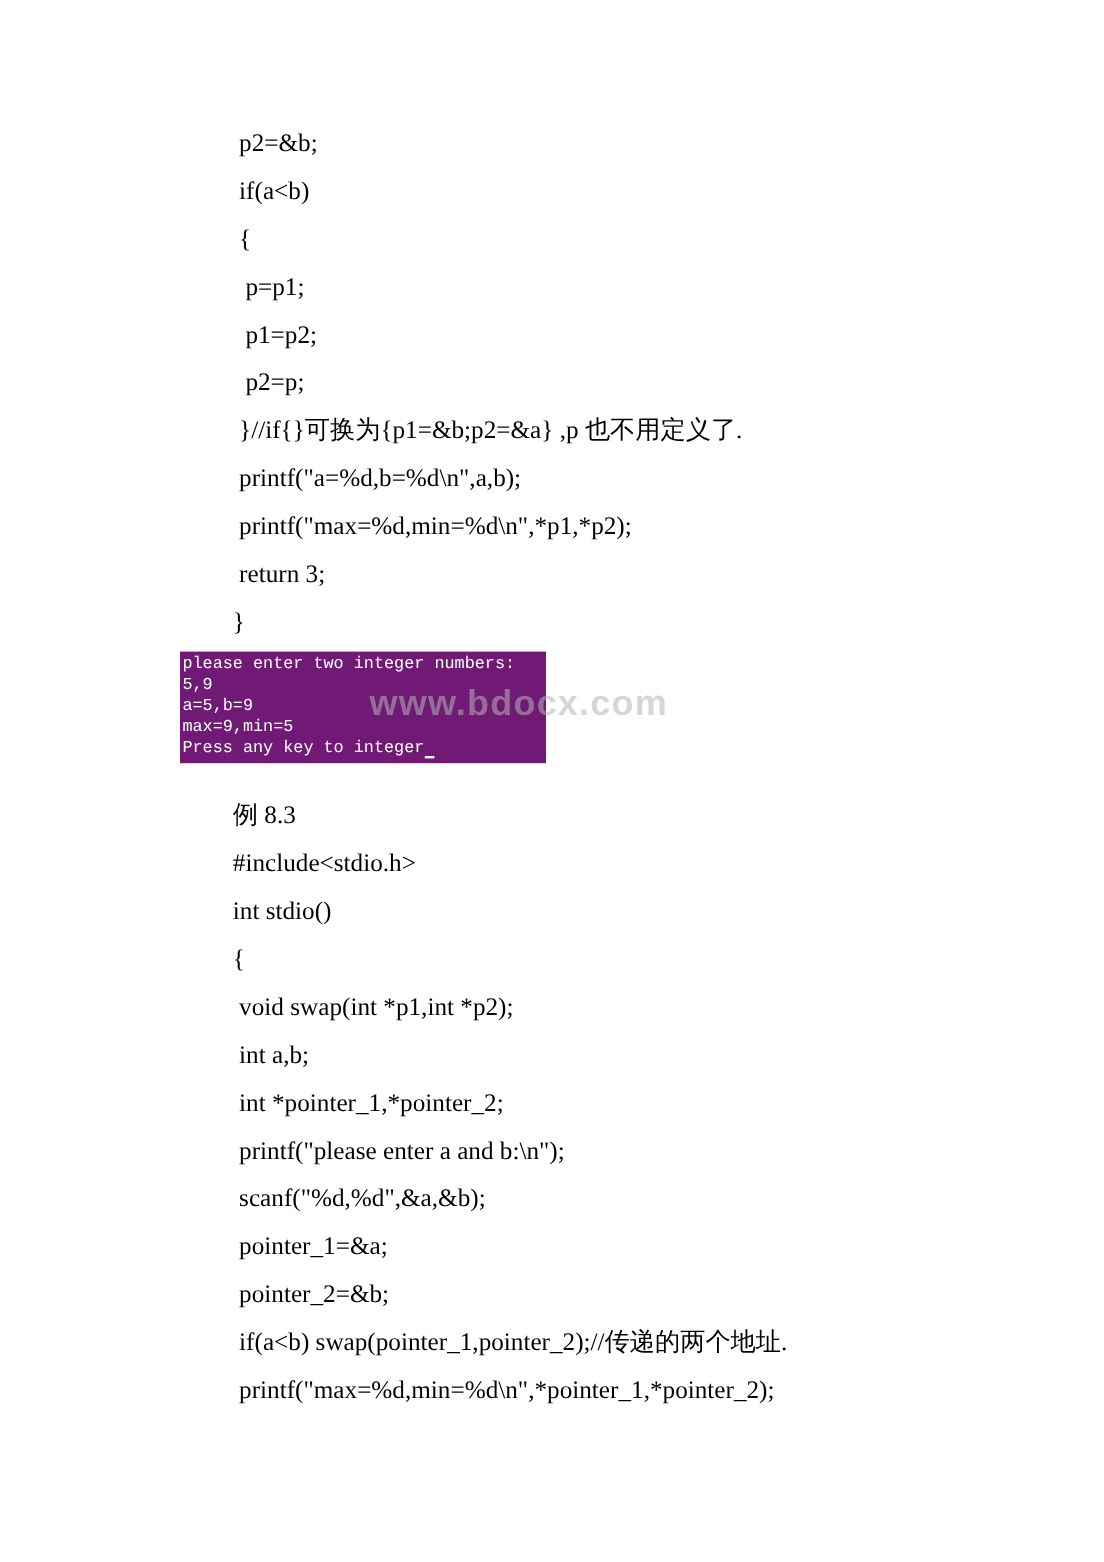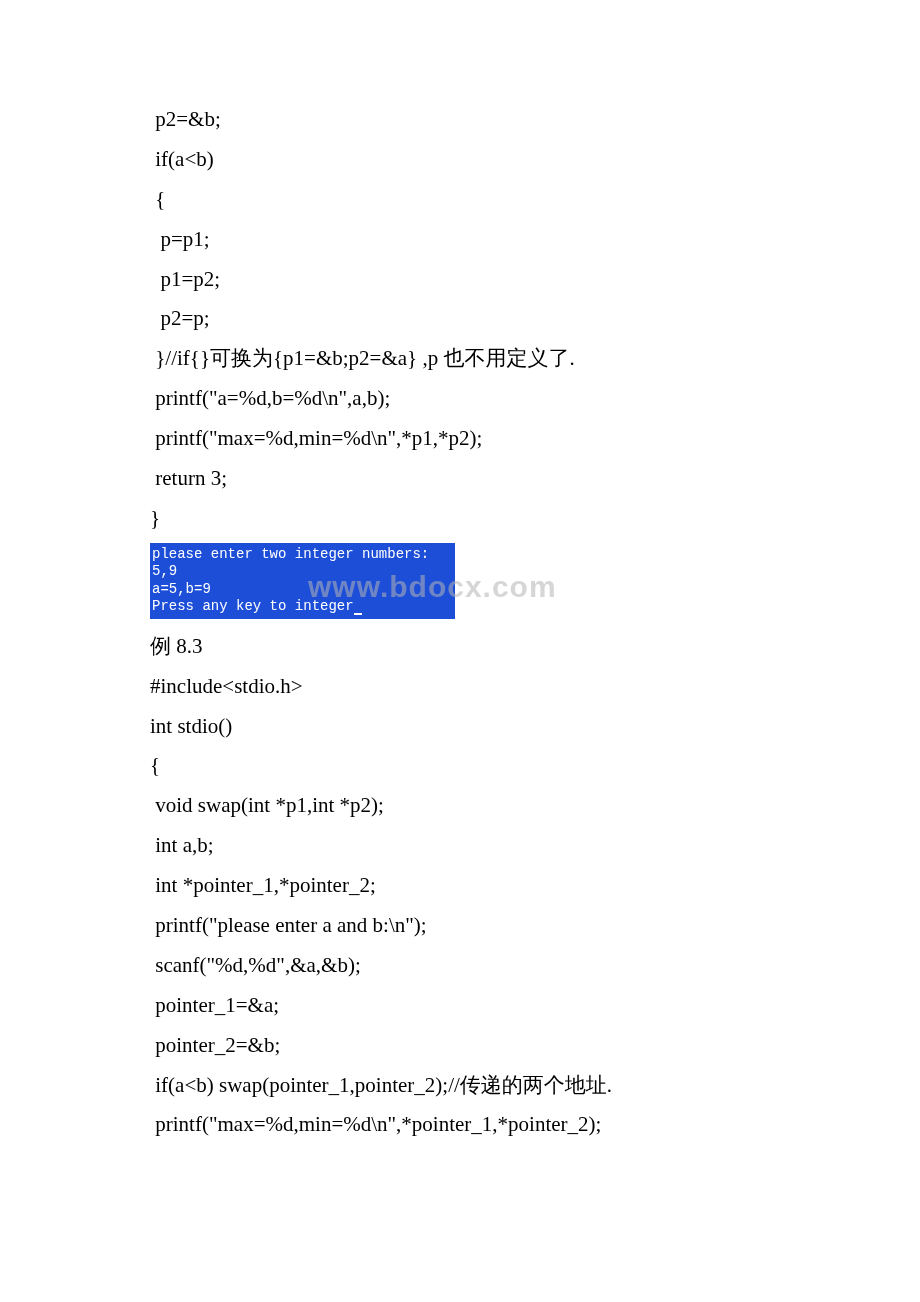--- a/index.html
+++ b/index.html
@@ -12,30 +12,31 @@
       width: 920px;
       height: 1302px;
       font-family: "Times New Roman", "SimSun", serif;
       padding: 100px 150px 0 150px;
     }
     .code-line {
       font-size: 21px;
       line-height: 1.9;
       color: #000000;
       white-space: pre;
+      margin-left: 44px;
     }
     .console-output {
-      background: #1d4ed8;
+      background: #701a75;
       color: #ffffff;
       font-family: "Consolas", "Courier New", monospace;
       font-size: 14px;
       line-height: 1.25;
       padding: 3px 2px;
       width: 305px;
-      margin: 4px 0 8px 0;
+      margin: 4px 0 24px 0;
       position: relative;
     }
     .console-line {
       white-space: pre;
     }
     .watermark {
       position: absolute;
       left: 158px;
       top: 25px;
       font-size: 30px;
@@ -67,20 +68,21 @@
 <div class="code-line"> }//if{}可换为{p1=&amp;b;p2=&amp;a} ,p 也不用定义了.</div>
 <div class="code-line"> printf("a=%d,b=%d\n",a,b);</div>
 <div class="code-line"> printf("max=%d,min=%d\n",*p1,*p2);</div>
 <div class="code-line"> return 3;</div>
 <div class="code-line">}</div>
 
 <div class="console-output">
   <div class="console-line">please enter two integer numbers:</div>
   <div class="console-line">5,9</div>
   <div class="console-line">a=5,b=9</div>
+  <div class="console-line">max=9,min=5</div>
   <div class="console-line"><span>Press any key to integer</span><span class="cursor"></span></div>
   <div class="watermark">www.bdocx.com</div>
 </div>
 
 <div class="code-line">例 8.3</div>
 <div class="code-line">#include&lt;stdio.h&gt;</div>
 <div class="code-line">int stdio()</div>
 <div class="code-line">{</div>
 <div class="code-line"> void swap(int *p1,int *p2);</div>
 <div class="code-line"> int a,b;</div>

